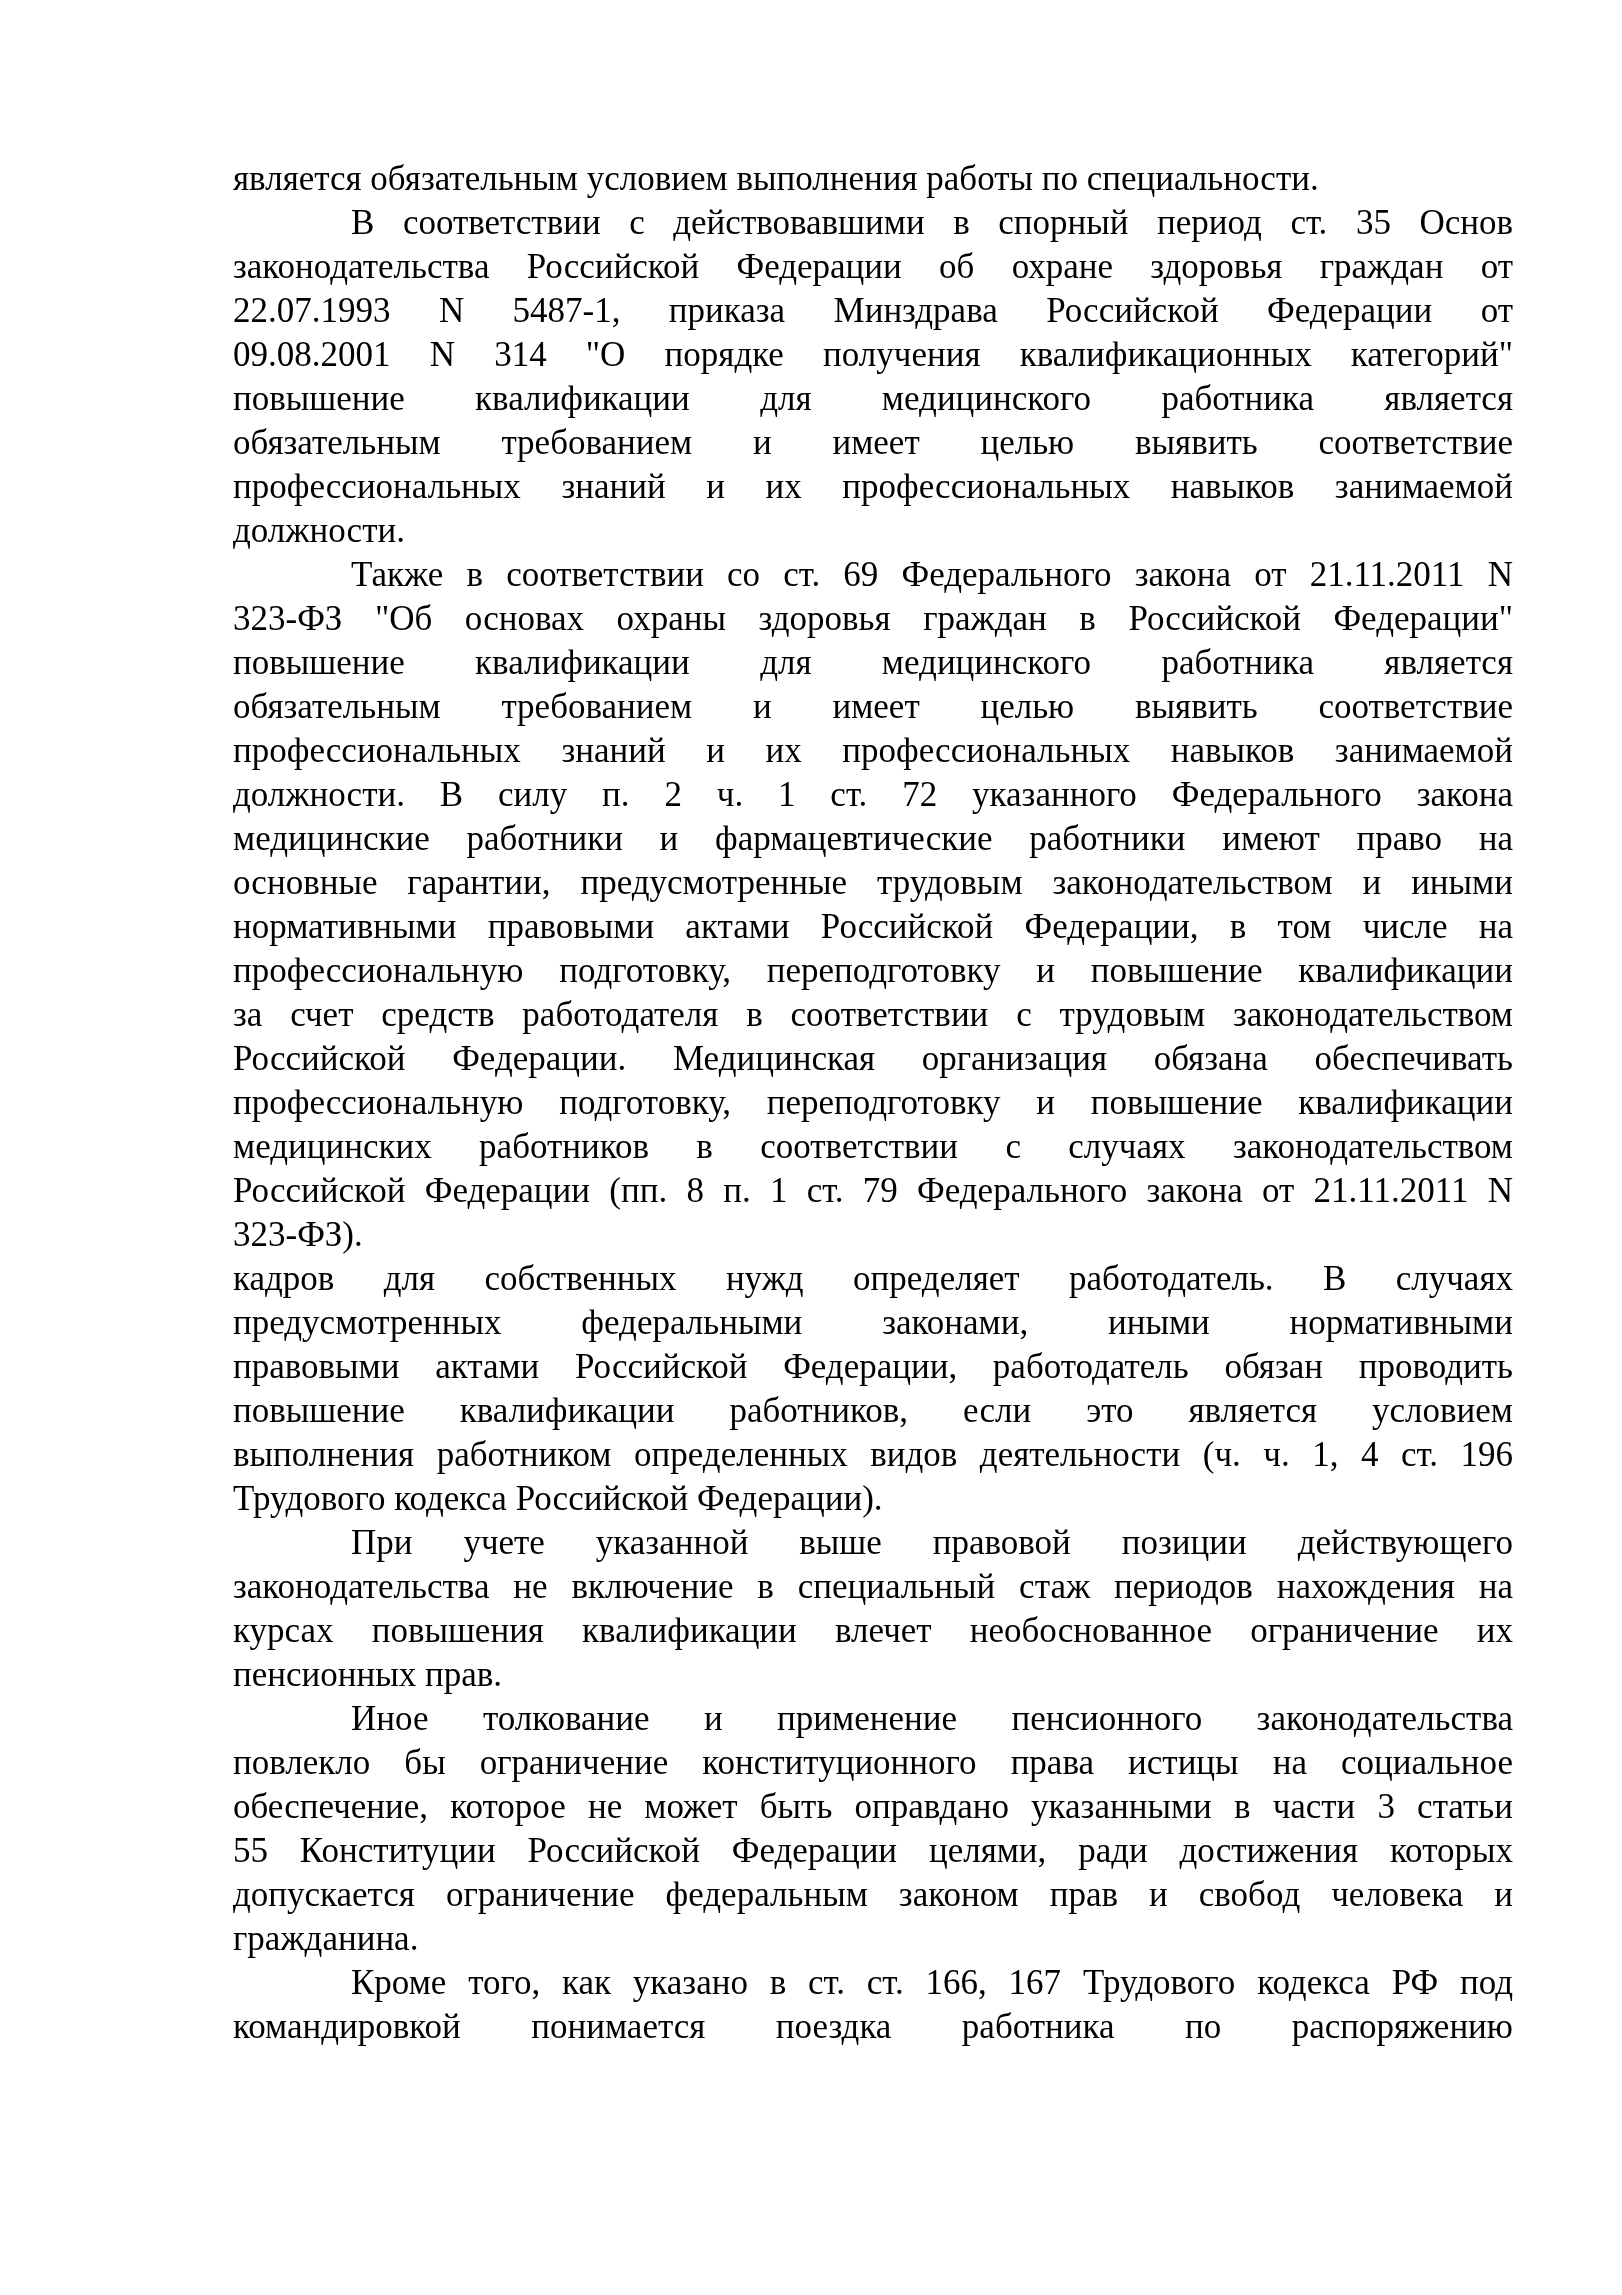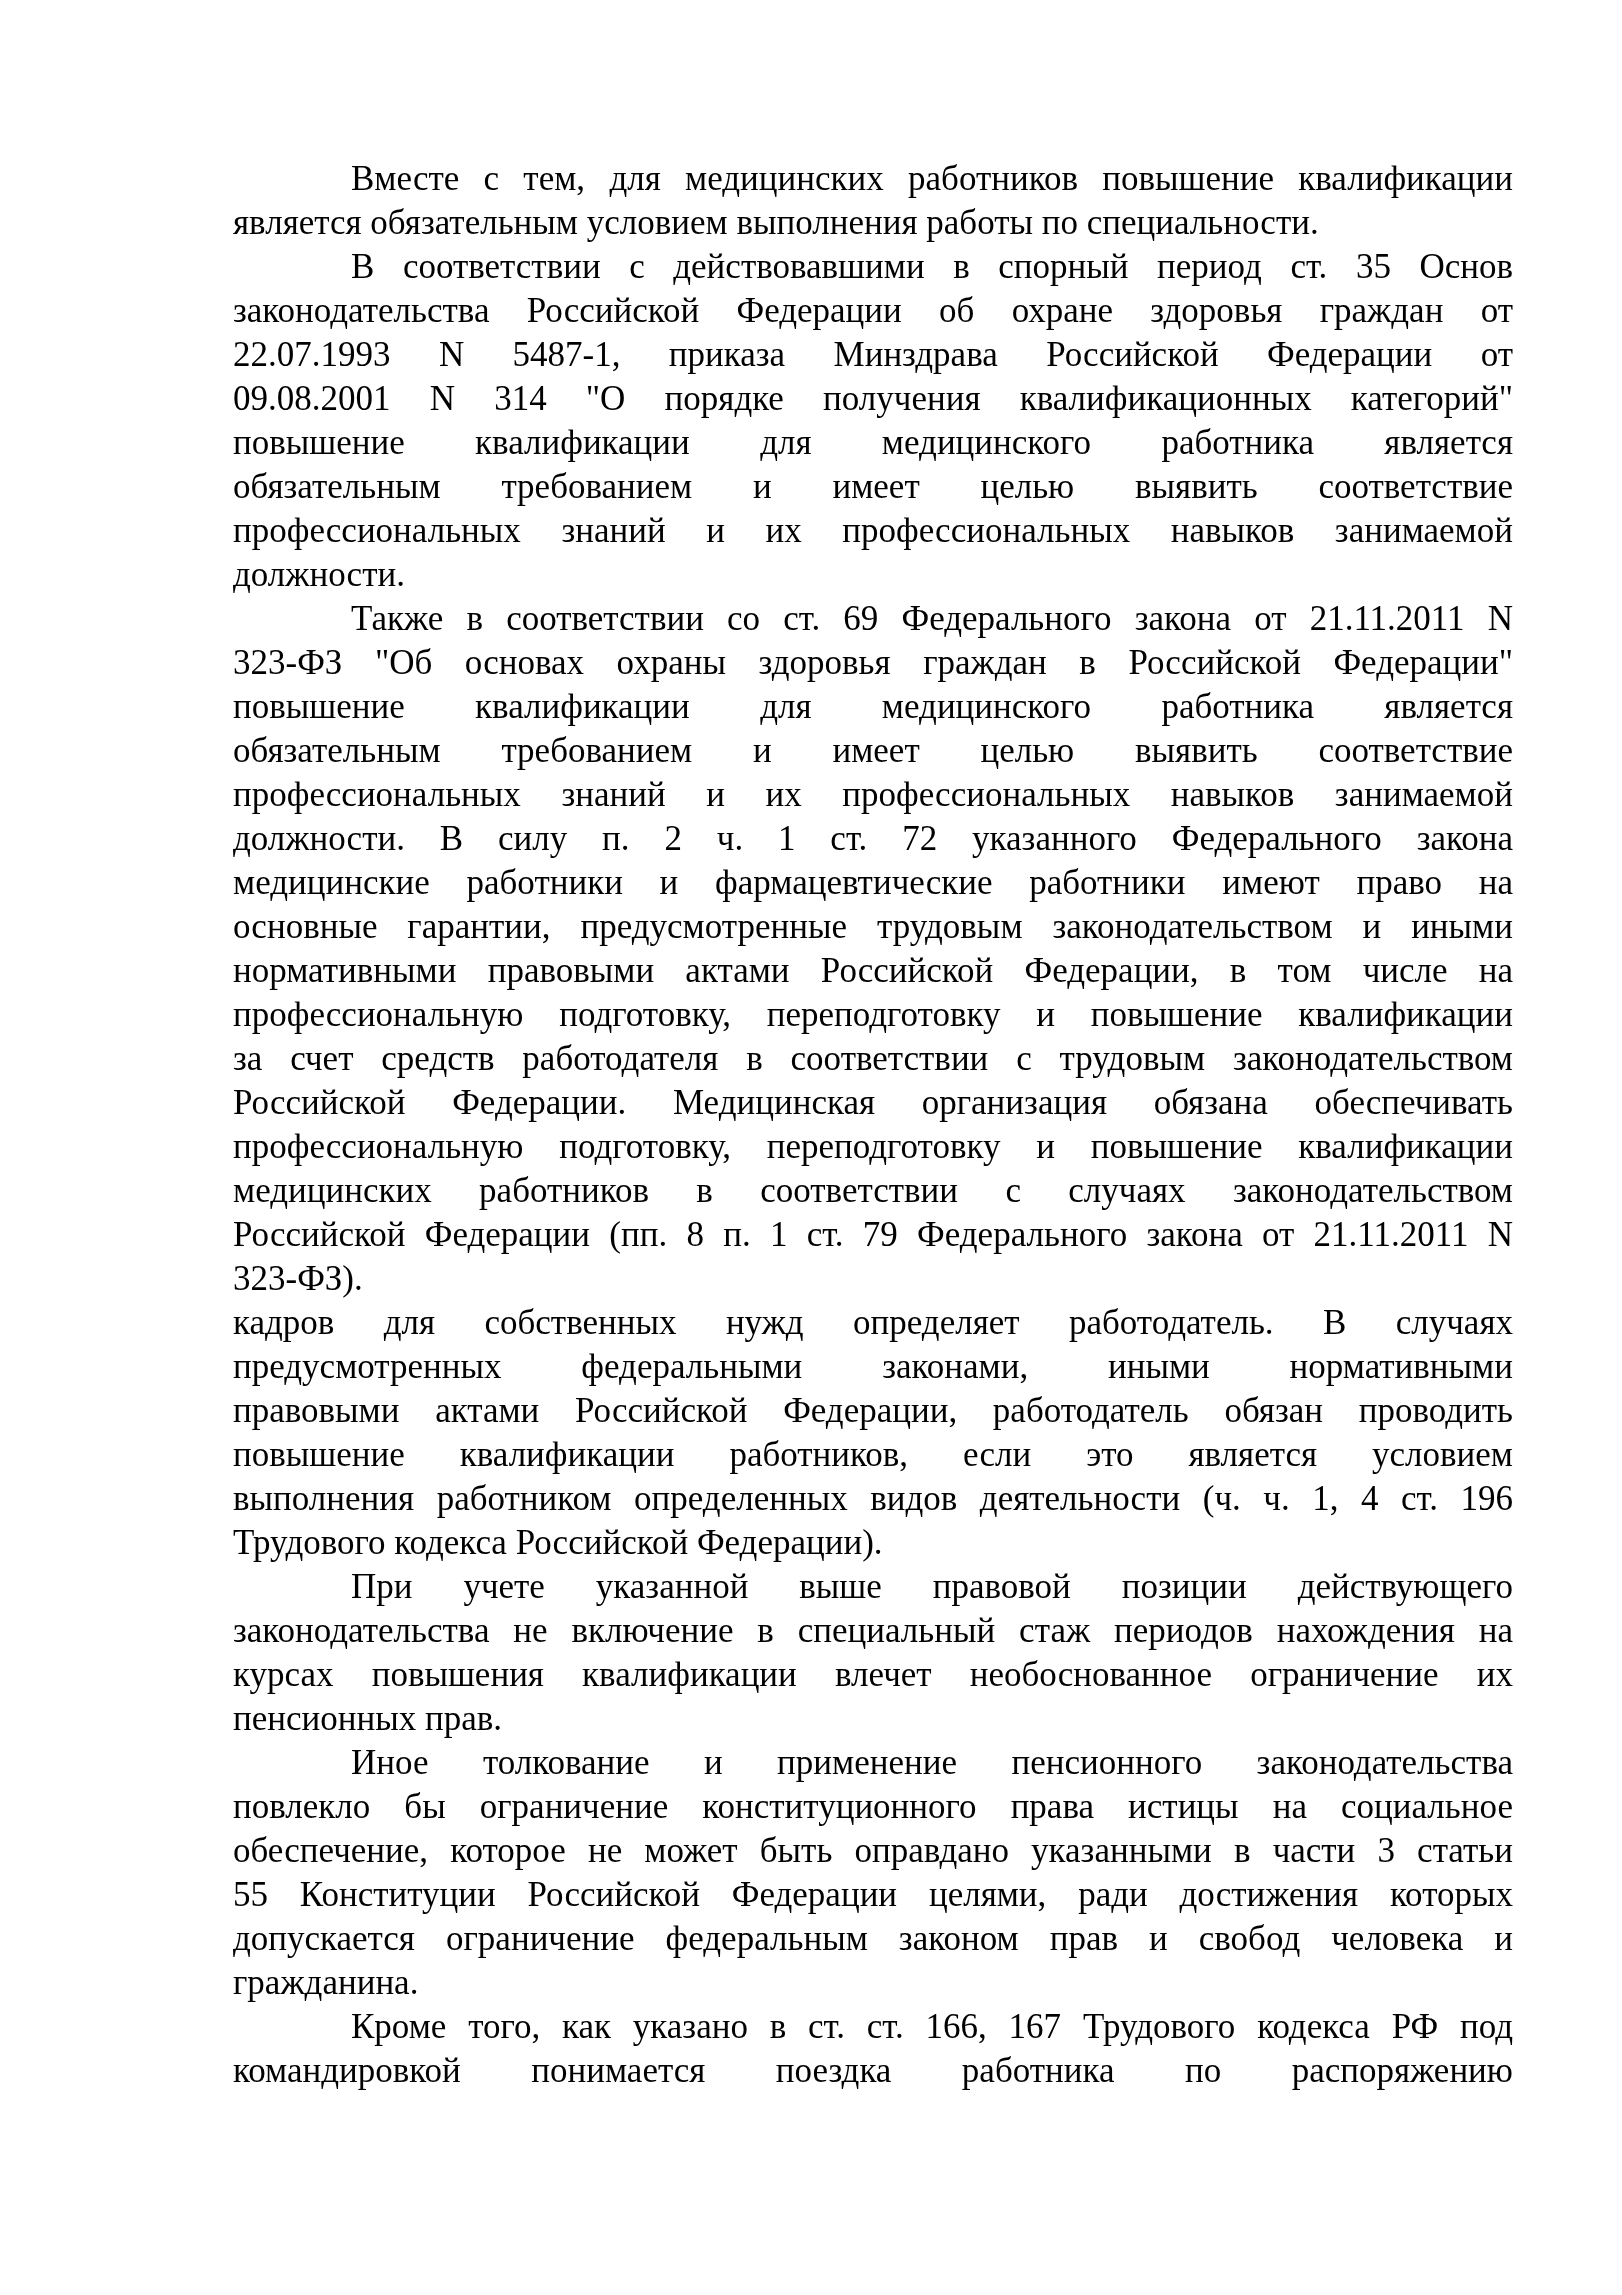--- a/index.html
+++ b/index.html
@@ -37,21 +37,20 @@
   .line.parend {
     text-align: left;
     text-align-last: left;
   }
 </style>
 </head>
 <body>
 
 <div class="page" style="background: rgb(255, 255, 255); color: rgb(0, 0, 0);">
   <div class="text-block">
-      <div class="line indent">Вместе с тем, для медицинских работников повышение квалификации</div>
       <div class="line parend">является обязательным условием выполнения работы по специальности.</div>
       <div class="line indent">В соответствии с действовавшими в спорный период ст. 35 Основ</div>
       <div class="line">законодательства Российской Федерации об охране здоровья граждан от</div>
       <div class="line">22.07.1993 N 5487-1, приказа Минздрава Российской Федерации от</div>
       <div class="line">09.08.2001 N 314 "О порядке получения квалификационных категорий"</div>
       <div class="line">повышение квалификации для медицинского работника является</div>
       <div class="line">обязательным требованием и имеет целью выявить соответствие</div>
       <div class="line">профессиональных знаний и их профессиональных навыков занимаемой</div>
       <div class="line parend">должности.</div>
       <div class="line indent">Также в соответствии со ст. 69 Федерального закона от 21.11.2011 N</div>

